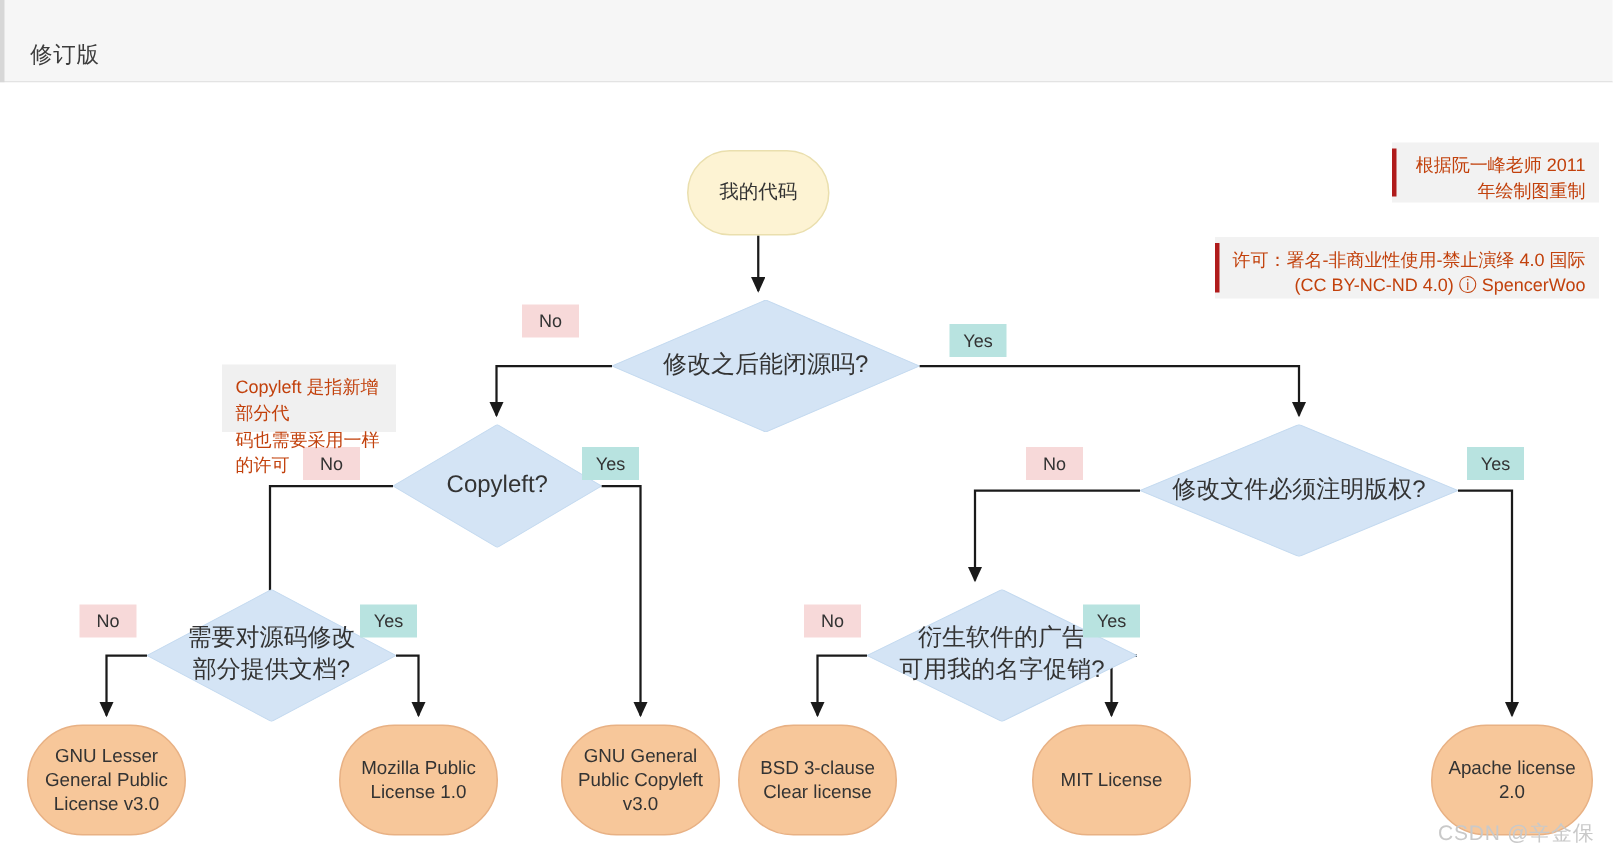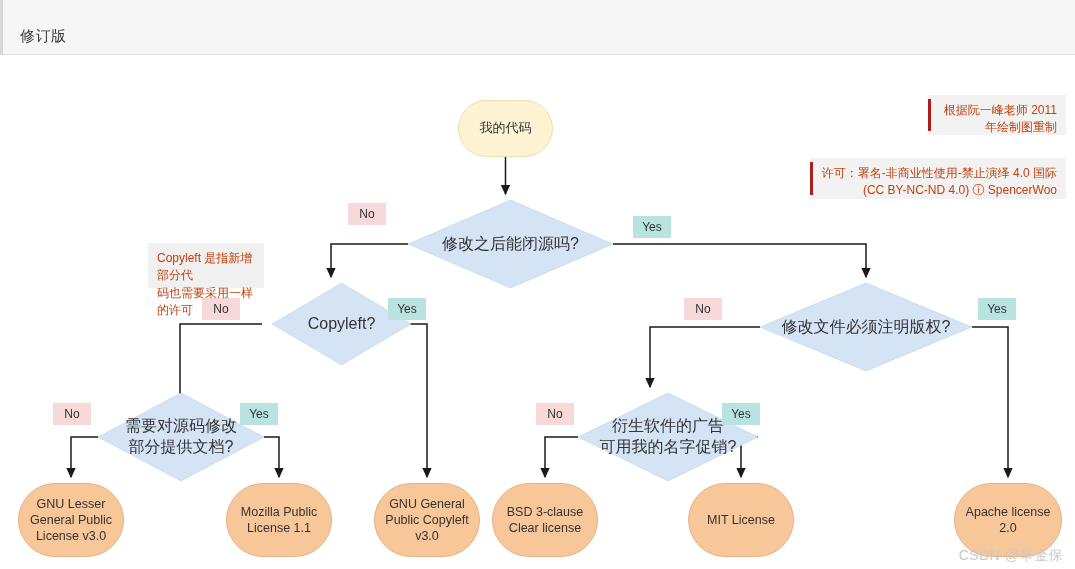--- a/index.html
+++ b/index.html
@@ -186,21 +186,21 @@
 
   <div class="node stadium-start" style="left: 458px; top: 45px; width: 95px; height: 57px;">我的代码</div>
 
   <div class="diamond-wrap" style="left: 408px; top: 145px; width: 205px; height: 88px;">
     <svg class="diamond-shape" viewBox="0 0 100 100" preserveAspectRatio="none">
       <polygon points="50,0 100,50 50,100 0,50" fill="#d4e4f5" stroke="#c3d9ef" stroke-width="0.6"></polygon>
     </svg>
     <div class="diamond-label">修改之后能闭源吗?</div>
   </div>
 
-  <div class="diamond-wrap" style="left: 272px; top: 228px; width: 139px; height: 82px; text-decoration: underline;">
+  <div class="diamond-wrap" style="left: 262px; top: 228px; width: 139px; height: 82px; text-decoration: underline;">
     <svg class="diamond-shape" viewBox="0 0 100 100" preserveAspectRatio="none">
       <polygon points="50,0 100,50 50,100 0,50" fill="#d4e4f5" stroke="#c3d9ef" stroke-width="0.6"></polygon>
     </svg>
     <div class="diamond-label">Copyleft?</div>
   </div>
 
   <div class="diamond-wrap" style="left: 760px; top: 228px; width: 212px; height: 88px;">
     <svg class="diamond-shape" viewBox="0 0 100 100" preserveAspectRatio="none">
       <polygon points="50,0 100,50 50,100 0,50" fill="#d4e4f5" stroke="#c3d9ef" stroke-width="0.6"></polygon>
     </svg>
@@ -220,21 +220,21 @@
       <polygon points="50,0 100,50 50,100 0,50" fill="#d4e4f5" stroke="#c3d9ef" stroke-width="0.6"></polygon>
     </svg>
     <div class="diamond-label">需要对源码修改
 部分提供文档?</div>
   </div>
 
   <div class="node stadium-end" style="left: 18px; top: 428px; width: 106px; height: 74px;">GNU Lesser
 General Public
 License v3.0</div>
   <div class="node stadium-end" style="left: 226px; top: 428px; width: 106px; height: 74px;">Mozilla Public
-License 1.1</div>
+License 1.0</div>
   <div class="node stadium-end" style="left: 374px; top: 428px; width: 106px; height: 74px;">GNU General
 Public Copyleft
 v3.0</div>
   <div class="node stadium-end" style="left: 492px; top: 428px; width: 106px; height: 74px;">BSD 3-clause
 Clear license</div>
   <div class="node stadium-end" style="left: 688px; top: 428px; width: 106px; height: 74px;">MIT License</div>
   <div class="node stadium-end" style="left: 954px; top: 428px; width: 108px; height: 74px;">Apache license
 2.0</div>
 
   <div class="edge-label label-no" style="left: 348px; top: 148px;">No</div>

